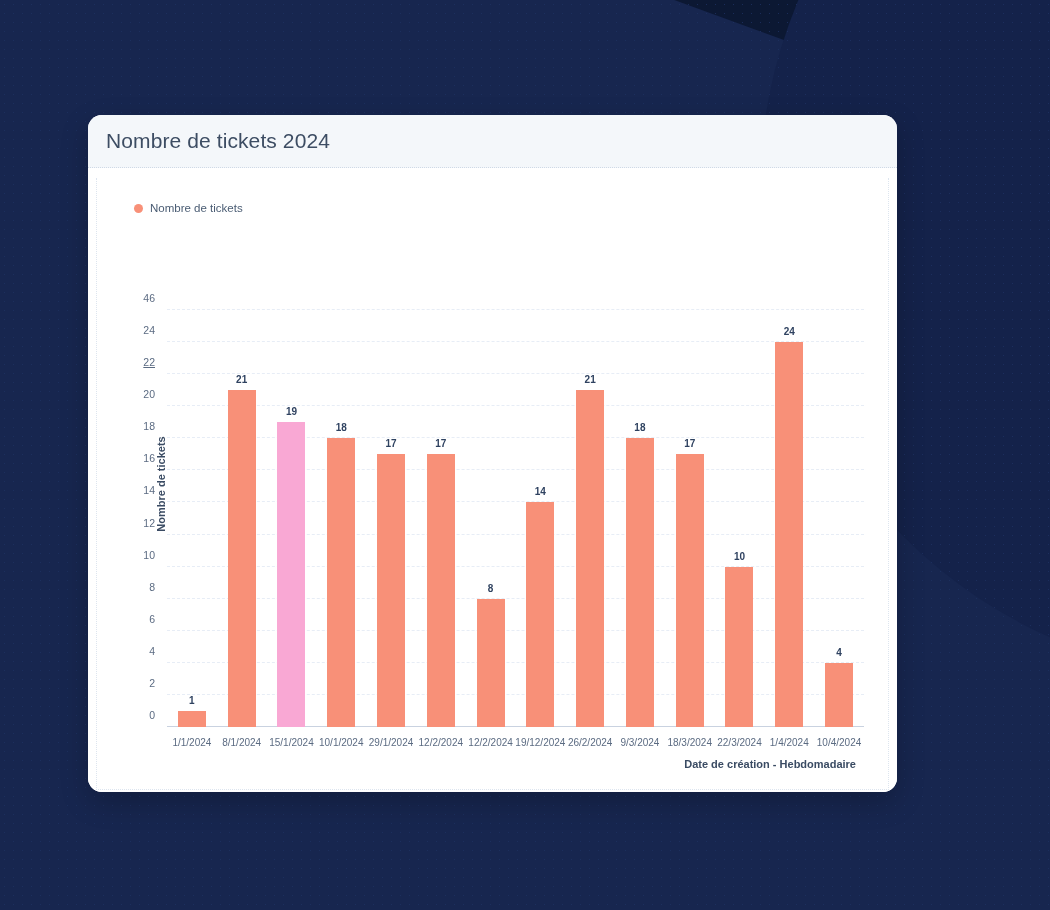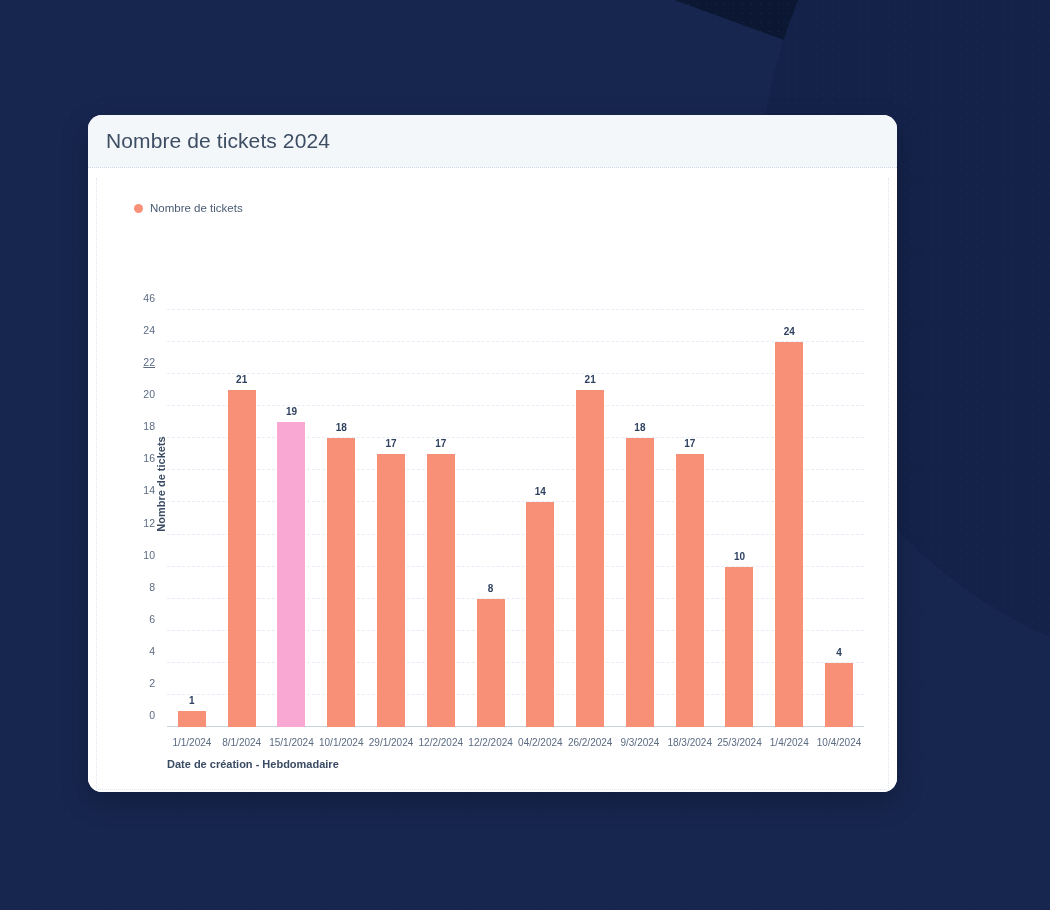--- a/index.html
+++ b/index.html
@@ -199,21 +199,21 @@
     transform: translateX(-50%);
     font-size: 10px;
     color: #5b6b82;
     white-space: nowrap;
   }
 
   #xlabel {
     position: absolute;
     left: 0; right: 8px;
     top: calc(100% + 31px);
-    text-align: left;
+    text-align: right;
     font-size: 11px;
     font-weight: bold;
     color: #3a4b63;
   }
 </style>
 </head>
 <body>
 
 <div id="stage">
 
@@ -310,21 +310,21 @@
               <div class="bar-slot">
                 <div class="bar" style="height: 30.7692%; background: rgb(248, 144, 120);">
                   <div class="bar-value">8</div>
                 </div>
                 <div class="xtick">12/2/2024</div>
               </div>
               <div class="bar-slot">
                 <div class="bar" style="height: 53.8462%; background: rgb(248, 144, 120);">
                   <div class="bar-value">14</div>
                 </div>
-                <div class="xtick">04/2/2024</div>
+                <div class="xtick">19/12/2024</div>
               </div>
               <div class="bar-slot">
                 <div class="bar" style="height: 80.7692%; background: rgb(248, 144, 120);">
                   <div class="bar-value">21</div>
                 </div>
                 <div class="xtick">26/2/2024</div>
               </div>
               <div class="bar-slot">
                 <div class="bar" style="height: 69.2308%; background: rgb(248, 144, 120);">
                   <div class="bar-value">18</div>
@@ -334,21 +334,21 @@
               <div class="bar-slot">
                 <div class="bar" style="height: 65.3846%; background: rgb(248, 144, 120);">
                   <div class="bar-value">17</div>
                 </div>
                 <div class="xtick">18/3/2024</div>
               </div>
               <div class="bar-slot">
                 <div class="bar" style="height: 38.4615%; background: rgb(248, 144, 120);">
                   <div class="bar-value">10</div>
                 </div>
-                <div class="xtick">25/3/2024</div>
+                <div class="xtick">22/3/2024</div>
               </div>
               <div class="bar-slot">
                 <div class="bar" style="height: 92.3077%; background: rgb(248, 144, 120);">
                   <div class="bar-value">24</div>
                 </div>
                 <div class="xtick">1/4/2024</div>
               </div>
               <div class="bar-slot">
                 <div class="bar" style="height: 15.3846%; background: rgb(248, 144, 120);">
                   <div class="bar-value">4</div>

